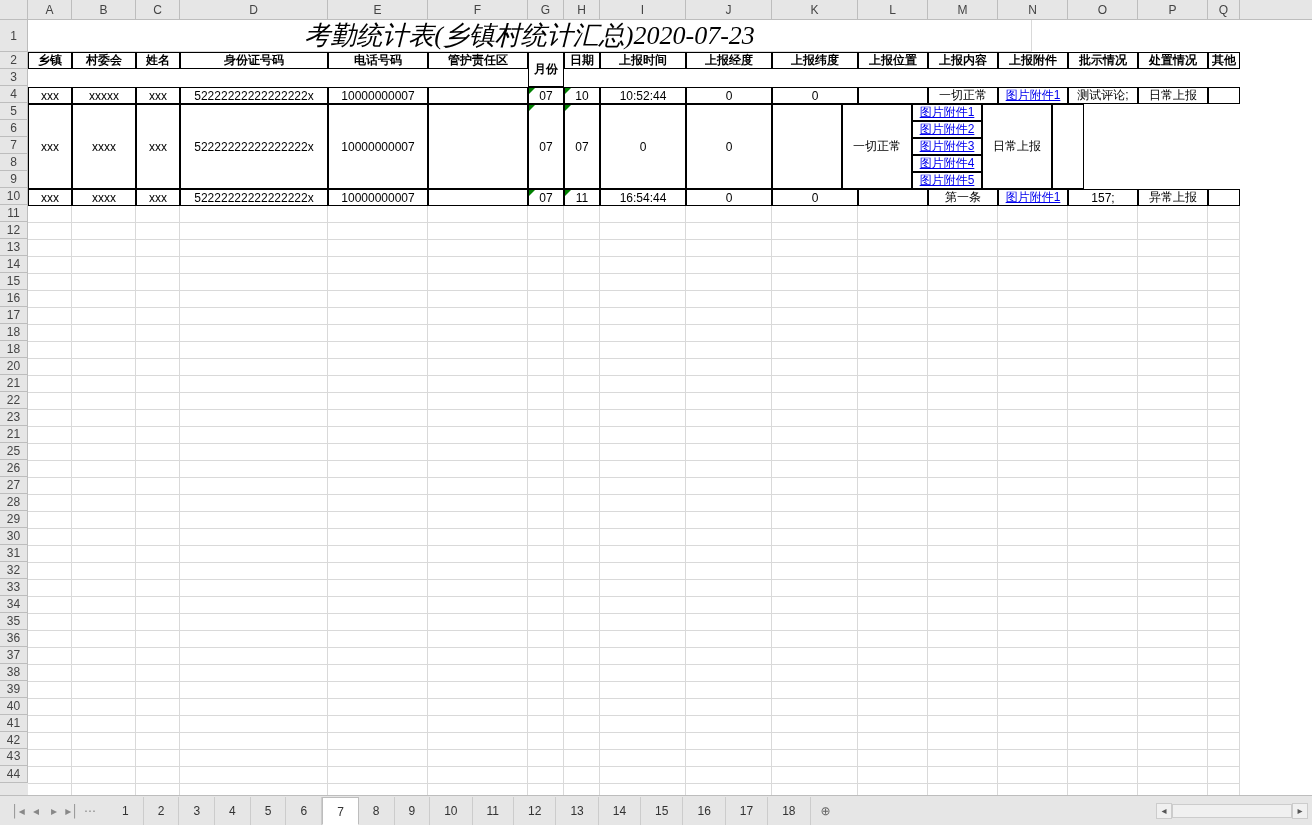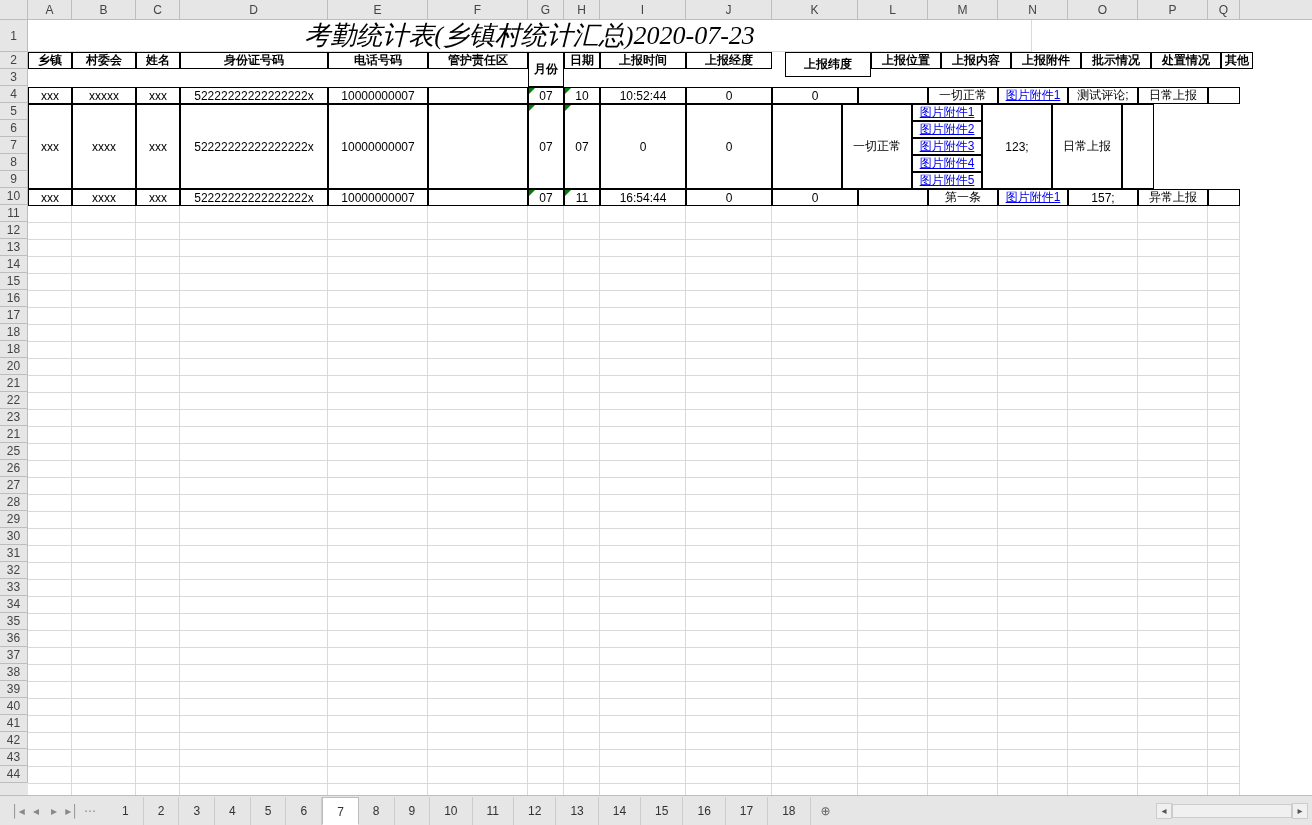--- a/index.html
+++ b/index.html
@@ -188,21 +188,21 @@
       <div class="rowhead" style="height: 17px;">33</div>
       <div class="rowhead" style="height: 17px;">34</div>
       <div class="rowhead" style="height: 17px;">35</div>
       <div class="rowhead" style="height: 17px;">36</div>
       <div class="rowhead" style="height: 17px;">37</div>
       <div class="rowhead" style="height: 17px;">38</div>
       <div class="rowhead" style="height: 17px;">39</div>
       <div class="rowhead" style="height: 17px;">40</div>
       <div class="rowhead" style="height: 17px;">41</div>
       <div class="rowhead" style="height: 17px;">42</div>
-      <div class="rowhead" style="height: 17px;">43</div>
+      <div class="rowhead" style="height: 17px; font-family: Liberation Mono, monospace;">43</div>
       <div class="rowhead" style="height: 17px;">44</div>
     </div>
   <div class="grid" id="grid">
       <div class="row">
         <div class="cell title" style="width: 1004px; height: 32px;">
           <span>考勤统计表(乡镇村统计汇总)2020-07-23</span>
         </div>
       </div>
       <div class="row">
         <div class="cell hdr" style="width: 44px; height: 17px;">
@@ -228,21 +228,21 @@
         </div>
         <div class="cell hdr" style="width: 36px; height: 17px;">
           <span>日期</span>
         </div>
         <div class="cell hdr" style="width: 86px; height: 17px;">
           <span>上报时间</span>
         </div>
         <div class="cell hdr" style="width: 86px; height: 17px;">
           <span>上报经度</span>
         </div>
-        <div class="cell hdr" style="width: 86px; height: 25px; margin-left: 13px;">
+        <div class="cell hdr" style="width: 86px; height: 17px;">
           <span>上报纬度</span>
         </div>
         <div class="cell hdr" style="width: 70px; height: 17px;">
           <span>上报位置</span>
         </div>
         <div class="cell hdr" style="width: 70px; height: 17px;">
           <span>上报内容</span>
         </div>
         <div class="cell hdr" style="width: 70px; height: 17px;">
           <span>上报附件</span>
@@ -362,23 +362,20 @@
           </div>
           <div class="cell bcell-tb bcell-l bcell-r" style="width: 70px; height: 17px; border-top: none; border-bottom: 1px solid rgb(0, 0, 0); border-left: 1px solid rgb(0, 0, 0); border-right: 1px solid rgb(0, 0, 0);">
             <a class="link" href="#">图片附件3</a>
           </div>
           <div class="cell bcell-tb bcell-l bcell-r" style="width: 70px; height: 17px; border-top: none; border-bottom: 1px solid rgb(0, 0, 0); border-left: 1px solid rgb(0, 0, 0); border-right: 1px solid rgb(0, 0, 0);">
             <a class="link" href="#">图片附件4</a>
           </div>
           <div class="cell bcell-tb bcell-l bcell-r" style="width: 70px; height: 17px; border-top: none; border-bottom: 1px solid rgb(0, 0, 0); border-left: 1px solid rgb(0, 0, 0); border-right: 1px solid rgb(0, 0, 0);">
             <a class="link" href="#">图片附件5</a>
           </div>
-        </div>
-        <div class="cell bcell" style="width: 70px; height: 85px;">
-          <span>123;</span>
         </div>
         <div class="cell bcell" style="width: 70px; height: 85px;">
           <span>日常上报</span>
         </div>
         <div class="cell bcell" style="width: 32px; height: 85px;">
           <span></span>
         </div>
       </div>
       <div class="row">
         <div class="cell bcell" style="width: 44px; height: 17px;">

